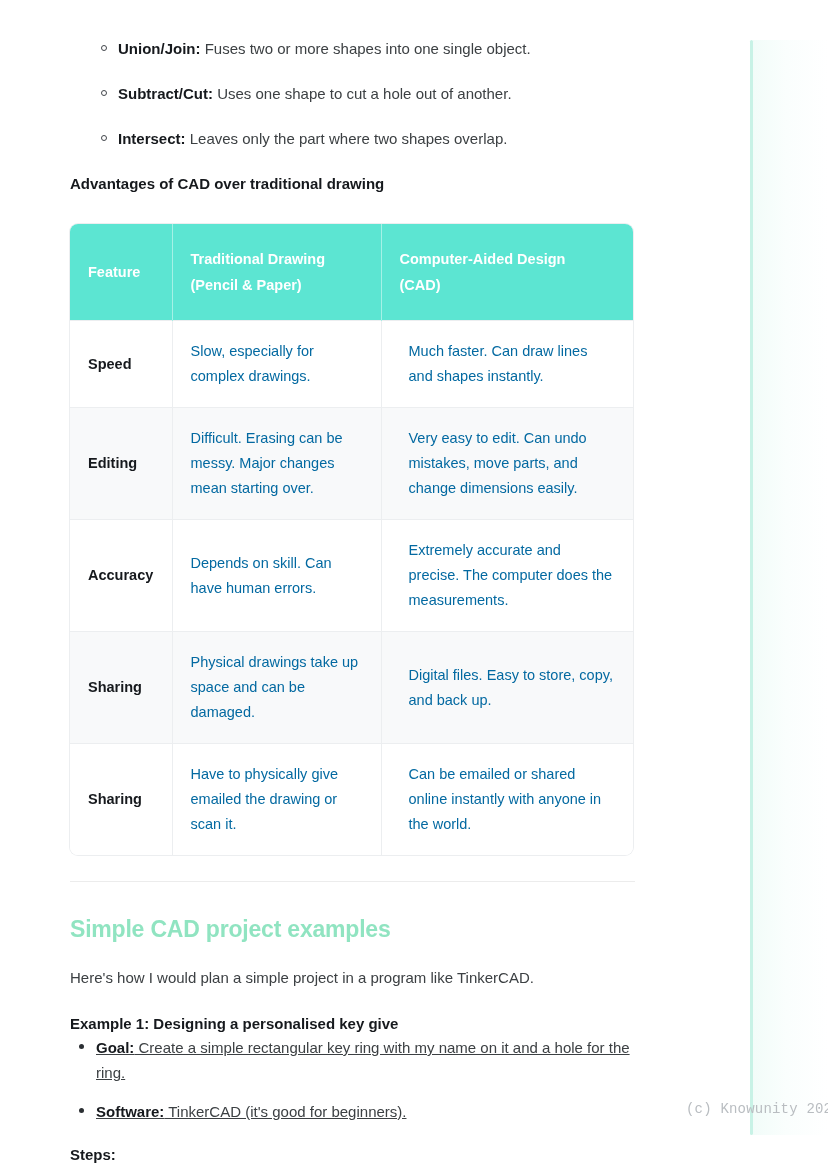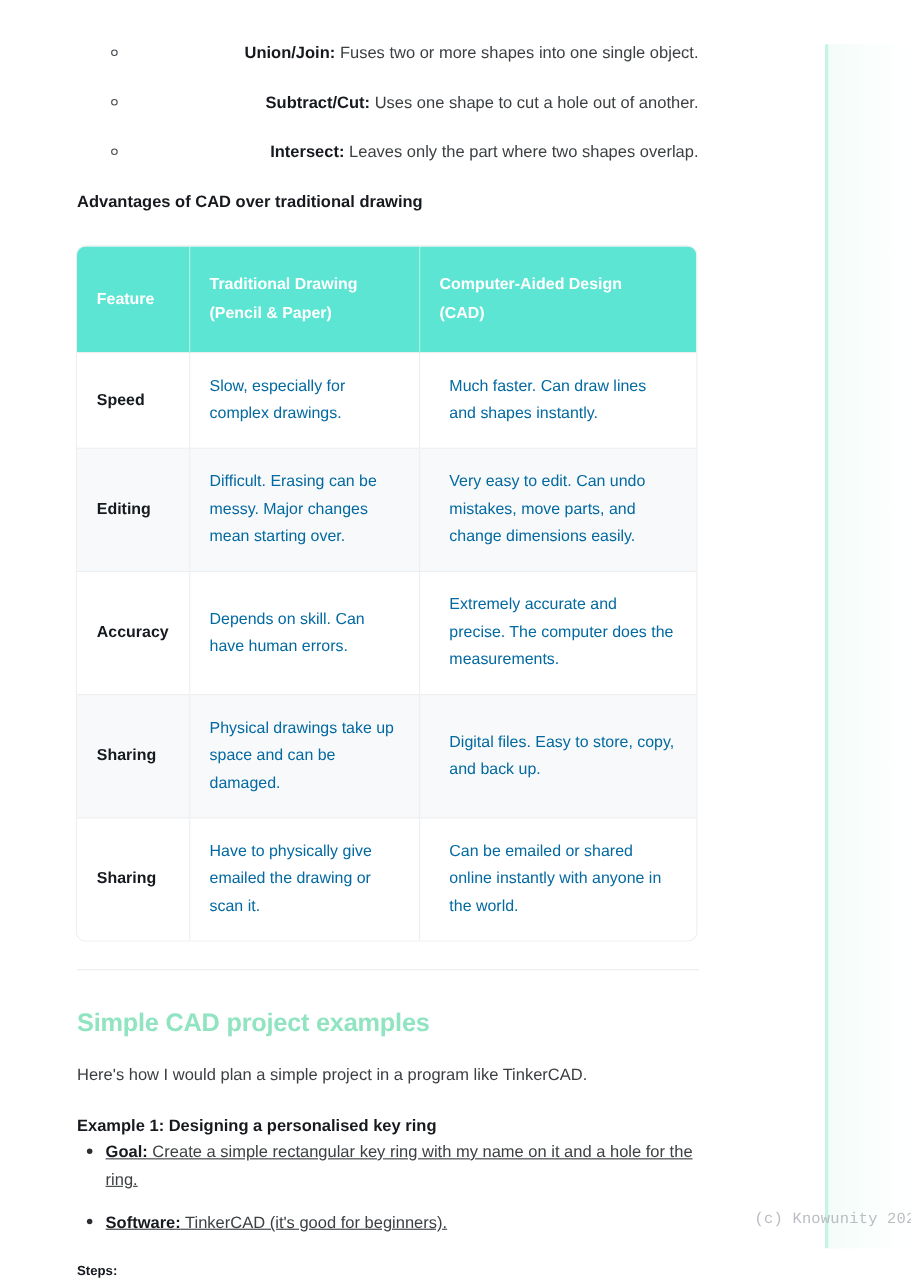--- a/index.html
+++ b/index.html
@@ -57,21 +57,20 @@
     padding: 0;
     padding-top: 38px;
   }
   ul.hollow-list > li {
     position: relative;
     padding-left: 48px;
     font-size: 15px;
     line-height: 22px;
     margin-bottom: 23px;
     color: #3c4043;
-    text-align: right;
   }
   ul.hollow-list > li::before {
     content: "";
     position: absolute;
     left: 31px;
     top: 7px;
     width: 6px;
     height: 6px;
     border: 1px solid #44484d;
     border-radius: 50%;
@@ -191,21 +190,21 @@
 
   .ex-head {
     font-size: 15px;
     font-weight: bold;
     color: #16191d;
     margin: 23px 0 0 0;
     line-height: 22px;
   }
 
   .steps-head {
-    font-size: 12px;
+    font-size: 15px;
     font-weight: bold;
     color: #16191d;
     margin: 20px 0 0 0;
     line-height: 22px;
   }
 
   .list-block { margin-top: 20px; }
 
   
   .footer-credit {
@@ -287,21 +286,21 @@
         </tbody>
       </table>
     </div>
 
     <hr class="rule">
 
     <h2 class="big-head">Simple CAD project examples</h2>
 
     <p class="body">Here's how I would plan a simple project in a program like TinkerCAD.</p>
 
-    <p class="ex-head">Example 1: Designing a personalised key ring</p>
+    <p class="ex-head">Example 1: Designing a personalised key give</p>
 
     <ul class="disc-list list-block">
       <li><span class="lbl">Goal:</span><span> Create a simple rectangular key ring with my name on it and a hole for the ring.</span></li>
       <li><span class="lbl">Software:</span><span> TinkerCAD (it's good for beginners).</span></li>
     </ul>
 
     <p class="steps-head">Steps:</p>
 
   </div>
 </div>

